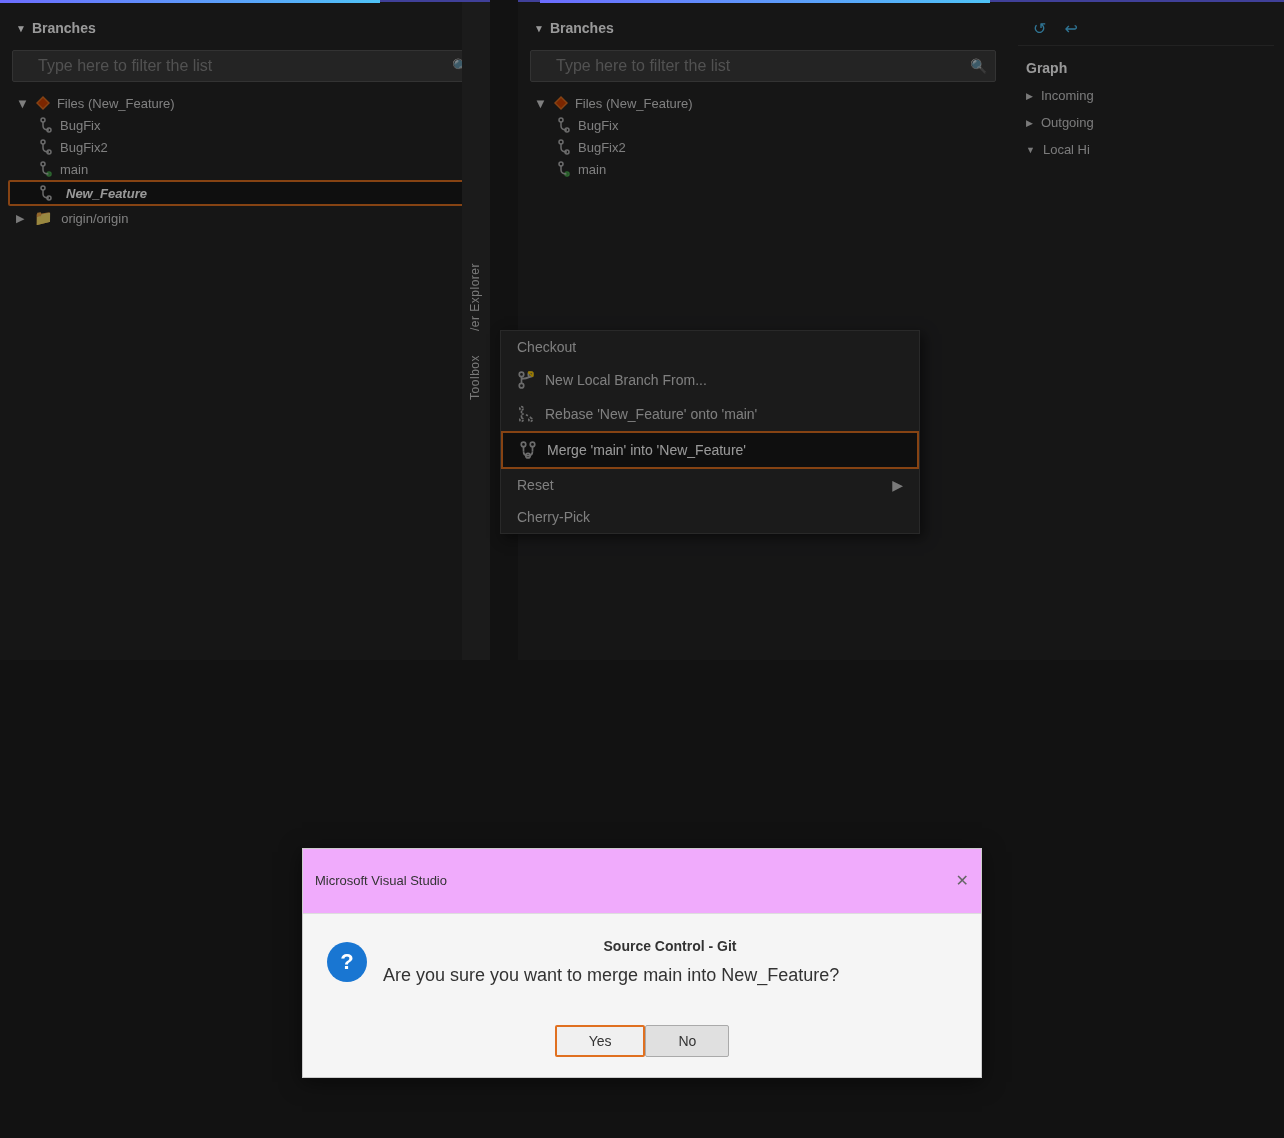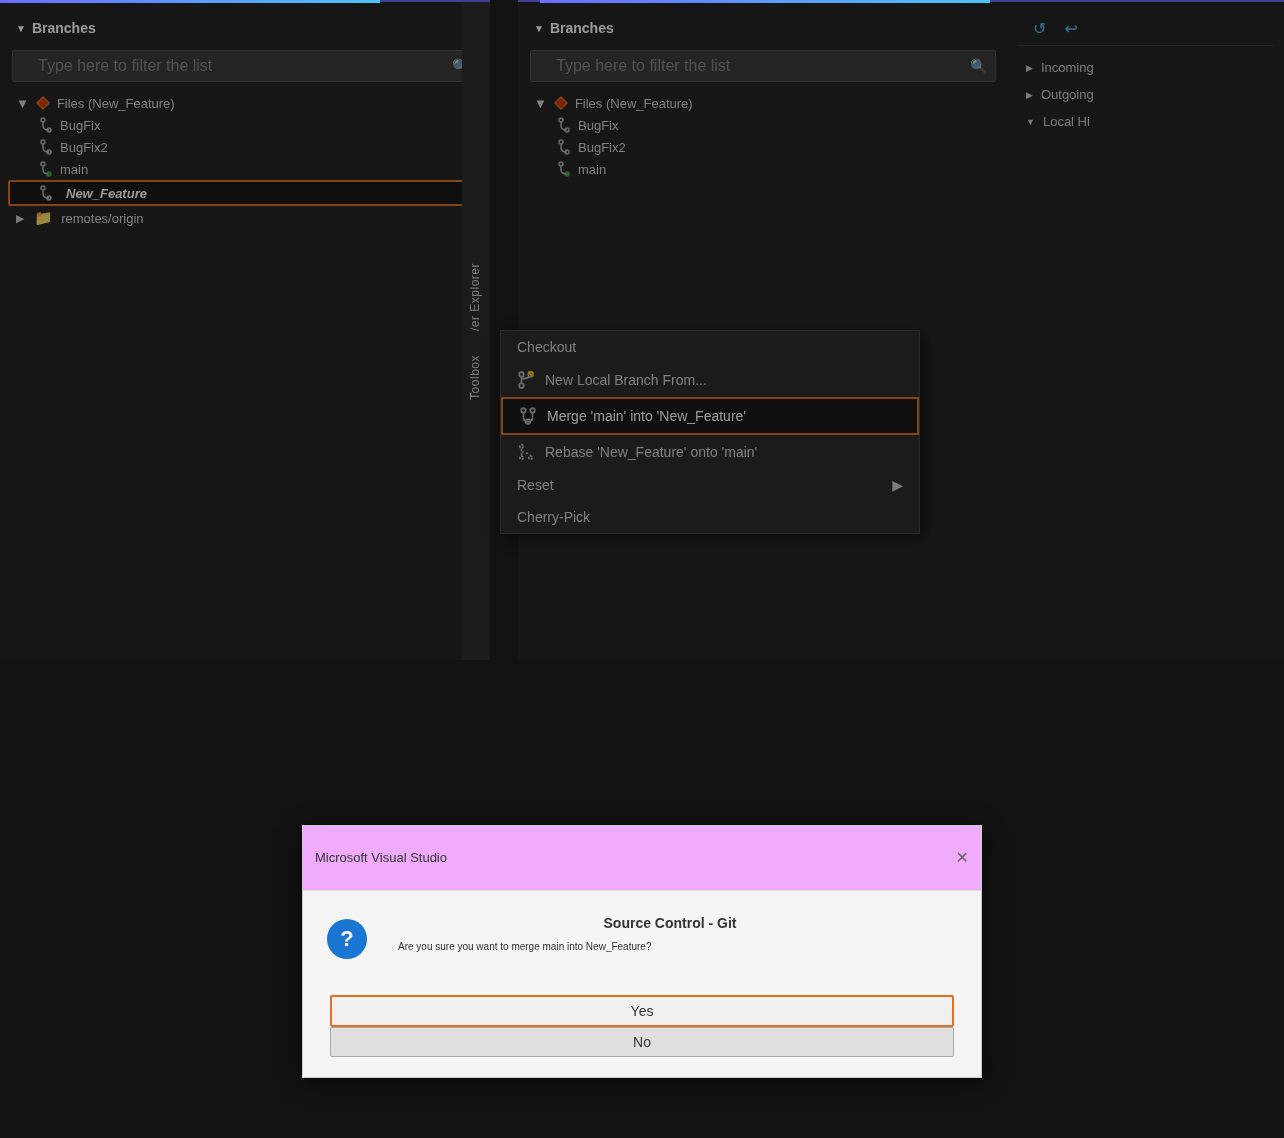--- a/index.html
+++ b/index.html
@@ -274,33 +274,31 @@
 
     .modal-subtitle {
       font-size: 14px;
       font-weight: bold;
       color: #333;
       margin-bottom: 8px;
       text-align: center;
     }
 
     .modal-message {
-      font-size: 10px;
+      font-size: 18px;
       color: #333;
       line-height: 1.5;
-      margin-left: 15px;
     }
 
     .modal-footer {
       display: flex;
       justify-content: center;
       gap: 0;
       padding: 16px 27px 20px;
       background: #f5f5f5;
-      flex-direction: column;
     }
 
     .modal-btn {
       padding: 6px 32px;
       font-size: 14px;
       cursor: pointer;
       border-radius: 2px;
       min-width: 80px;
     }
 
@@ -453,21 +451,21 @@
           <circle cx="11" cy="13" r="2" fill="none" stroke="#b5b5b5" stroke-width="1.5"></circle>
           <line x1="5" y1="5" x2="5" y2="9" stroke="#b5b5b5" stroke-width="1.5"></line>
           <path d="M5 9 Q5 13 11 13" fill="none" stroke="#b5b5b5" stroke-width="1.5"></path>
         </svg>
         <span style="font-weight:bold; margin-left:6px">New_Feature</span>
       </div>
 
       <div class="tree-item">
         <span class="triangle-right" style="font-size:11px">▶</span>
         <span style="color:#6bb5e0; margin-left:4px; font-size:15px">📁</span>
-        <span style="margin-left:2px">remotes/origin</span>
+        <span style="margin-left:2px">origin/origin</span>
       </div>
     </div>
 
     <div class="vertical-tab">
       <span class="vertical-tab-item">/er Explorer</span>
       <span class="vertical-tab-item">Toolbox</span>
     </div>
   </div>
 
   <div class="branches-panel-right">
@@ -526,20 +524,21 @@
         <span>main</span>
       </div>
     </div>
   </div>
 
   <div class="graph-panel">
     <div class="graph-toolbar">
       <button class="graph-toolbar-btn">↺</button>
       <button class="graph-toolbar-btn">↩</button>
     </div>
+    <div class="graph-label">Graph</div>
 
     <div class="graph-section-item">
       <span class="triangle-right">▶</span>
       <span>Incoming</span>
     </div>
 
     <div class="graph-section-item">
       <span class="triangle-right">▶</span>
       <span>Outgoing</span>
     </div>
@@ -564,45 +563,45 @@
       <circle cx="4" cy="13" r="2" fill="none" stroke="#b5b5b5" stroke-width="1.5"></circle>
       <line x1="4" y1="5" x2="4" y2="11" stroke="#b5b5b5" stroke-width="1.5"></line>
       <path d="M4 7 Q8 7 12 5" fill="none" stroke="#b5b5b5" stroke-width="1.5"></path>
       <line x1="10" y1="1" x2="14" y2="5" stroke="#ffcc00" stroke-width="1.5"></line>
       <line x1="14" y1="1" x2="14" y2="5" stroke="#ffcc00" stroke-width="1.5"></line>
       <line x1="10" y1="1" x2="14" y2="1" stroke="#ffcc00" stroke-width="1.5"></line>
     </svg>
     <span>New Local Branch From...</span>
   </div>
 
+  <div class="context-menu-item">
+    <svg width="18" height="18" viewBox="0 0 16 16">
+      <circle cx="4" cy="3" r="1.5" fill="none" stroke="#b5b5b5" stroke-width="1.5" stroke-dasharray="2,1"></circle>
+      <circle cx="12" cy="13" r="1.5" fill="none" stroke="#b5b5b5" stroke-width="1.5" stroke-dasharray="2,1"></circle>
+      <circle cx="4" cy="13" r="1.5" fill="none" stroke="#b5b5b5" stroke-width="1.5" stroke-dasharray="2,1"></circle>
+      <line x1="4" y1="5" x2="4" y2="11" stroke="#b5b5b5" stroke-width="1.5" stroke-dasharray="2,2"></line>
+      <path d="M4 8 Q8 8 12 11" fill="none" stroke="#b5b5b5" stroke-width="1.5" stroke-dasharray="2,2"></path>
+    </svg>
+    <span>Rebase 'New_Feature' onto 'main'</span>
+  </div>
+
   <div class="context-menu-item highlighted">
     <svg width="18" height="18" viewBox="0 0 16 16">
       <circle cx="4" cy="3" r="2" fill="none" stroke="#b5b5b5" stroke-width="1.5"></circle>
       <circle cx="12" cy="3" r="2" fill="none" stroke="#b5b5b5" stroke-width="1.5"></circle>
       <circle cx="8" cy="13" r="2" fill="none" stroke="#b5b5b5" stroke-width="1.5"></circle>
       <line x1="4" y1="5" x2="4" y2="9" stroke="#b5b5b5" stroke-width="1.5"></line>
       <line x1="12" y1="5" x2="12" y2="9" stroke="#b5b5b5" stroke-width="1.5"></line>
       <path d="M4 9 Q4 13 8 13" fill="none" stroke="#b5b5b5" stroke-width="1.5"></path>
       <path d="M12 9 Q12 13 8 13" fill="none" stroke="#b5b5b5" stroke-width="1.5"></path>
     </svg>
     <span>Merge 'main' into 'New_Feature'</span>
   </div>
 
   <div class="context-menu-item">
-    <svg width="18" height="18" viewBox="0 0 16 16">
-      <circle cx="4" cy="3" r="1.5" fill="none" stroke="#b5b5b5" stroke-width="1.5" stroke-dasharray="2,1"></circle>
-      <circle cx="12" cy="13" r="1.5" fill="none" stroke="#b5b5b5" stroke-width="1.5" stroke-dasharray="2,1"></circle>
-      <circle cx="4" cy="13" r="1.5" fill="none" stroke="#b5b5b5" stroke-width="1.5" stroke-dasharray="2,1"></circle>
-      <line x1="4" y1="5" x2="4" y2="11" stroke="#b5b5b5" stroke-width="1.5" stroke-dasharray="2,2"></line>
-      <path d="M4 8 Q8 8 12 11" fill="none" stroke="#b5b5b5" stroke-width="1.5" stroke-dasharray="2,2"></path>
-    </svg>
-    <span>Rebase 'New_Feature' onto 'main'</span>
-  </div>
-
-  <div class="context-menu-item">
     <span>Reset</span>
     <span class="submenu-arrow">▶</span>
   </div>
 
   <div class="context-menu-item">
     <span>Cherry-Pick</span>
   </div>
 </div>
 
 <div class="modal-overlay">

